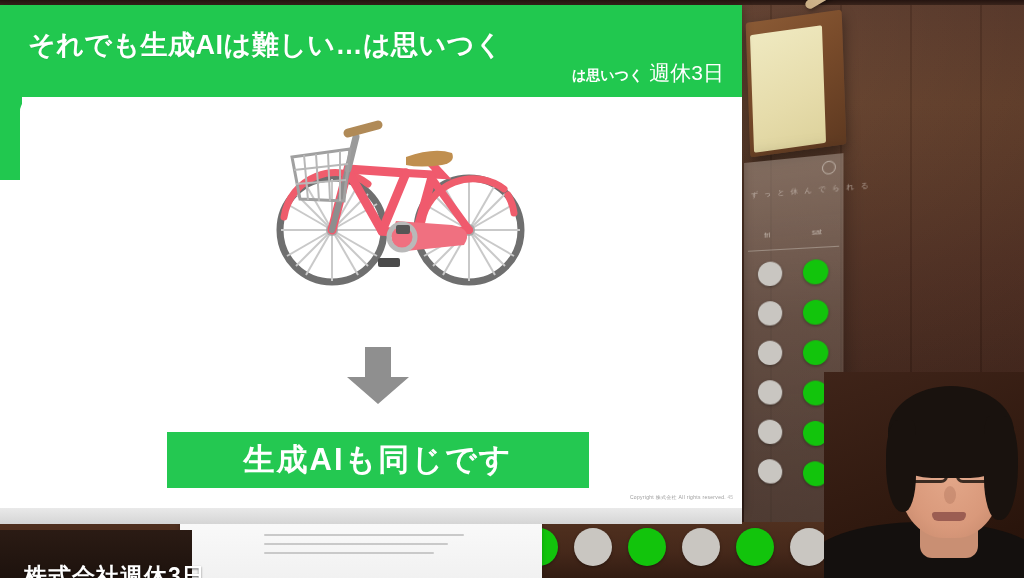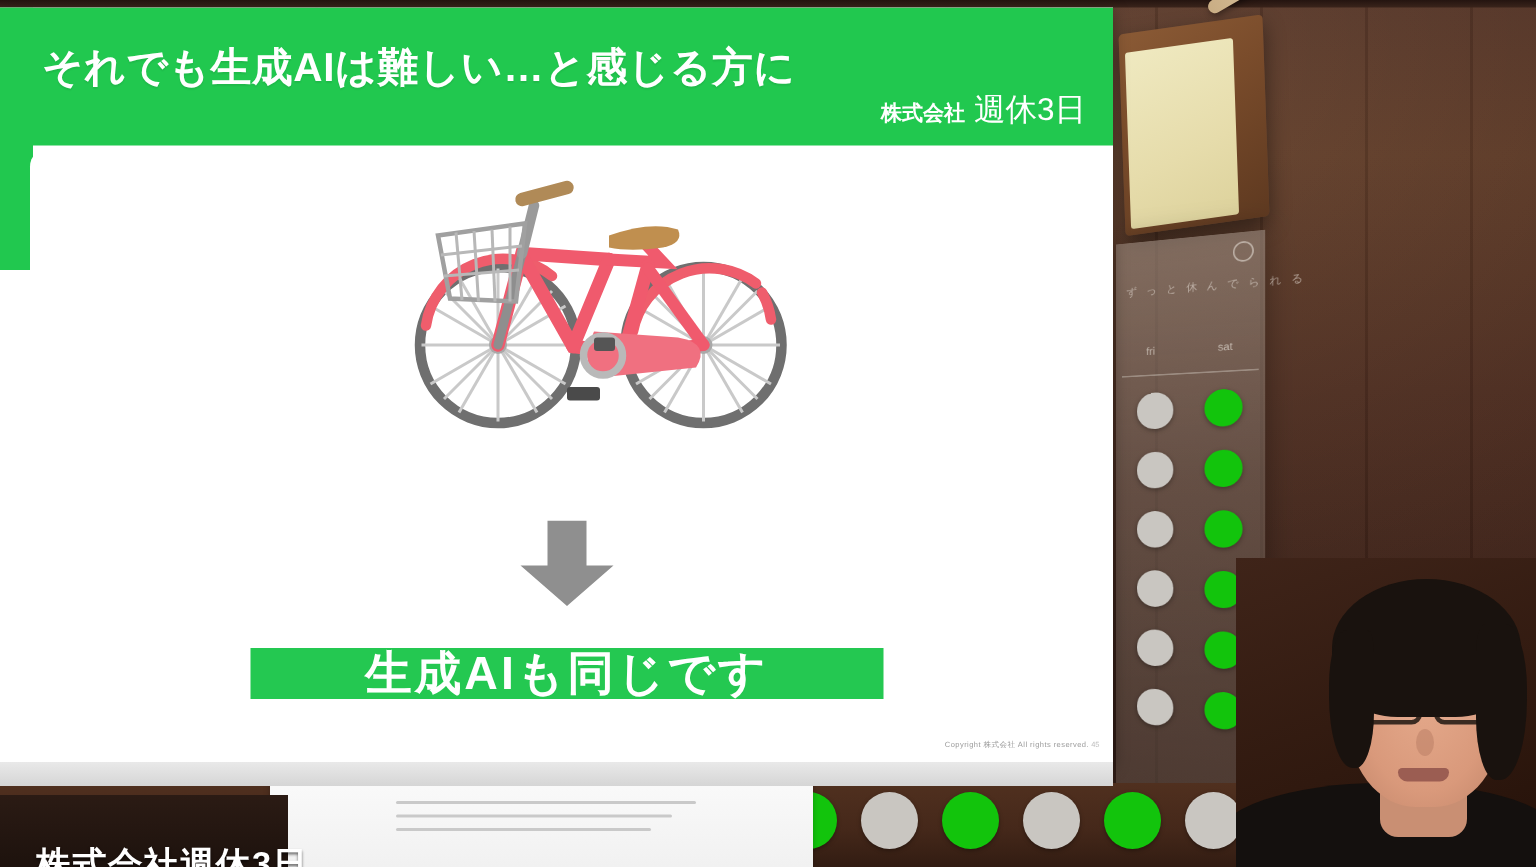--- a/index.html
+++ b/index.html
@@ -191,21 +191,21 @@
     position: absolute;
     left: 50%; top: 248px;
     transform: translateX(-50%);
     width: 66px; height: 58px;
   }
 
   .green-bar {
     position: absolute;
     left: 50%; top: 333px;
     transform: translateX(-50%);
-    width: 422px; height: 34px;
+    width: 422px; height: 56px;
     background: #24c851;
     display: flex;
     align-items: center;
     justify-content: center;
   }
   .green-bar-text {
     font-size: 31px;
     font-weight: bold;
     color: #ffffff;
     letter-spacing: 2px;
@@ -378,24 +378,24 @@
       <div class="line" style="width:92%"></div>
       <div class="line" style="width:85%"></div>
     </div>
   </div>
 
   <div class="slide">
 
     <div class="slide-green-band"></div>
     <div class="slide-green-left"></div>
 
-    <div class="slide-title">それでも生成AIは難しい…と感じる方に</div>
+    <div class="slide-title">それでも生成AIは難しい…は思いつく</div>
 
     <div class="slide-sub">
-      <span class="sub-small">株式会社</span>
+      <span class="sub-small">は思いつく</span>
       <span class="sub-big">週休3日</span>
     </div>
 
     <div class="slide-card">
 
       <div class="bike-wrap">
         <svg viewBox="0 0 290 180" width="290" height="180" aria-hidden="true">
 
           <circle cx="213" cy="117" r="52" fill="none" stroke="#6f6f6f" stroke-width="7"></circle>
           <g stroke="#c9c9c9" stroke-width="2">

